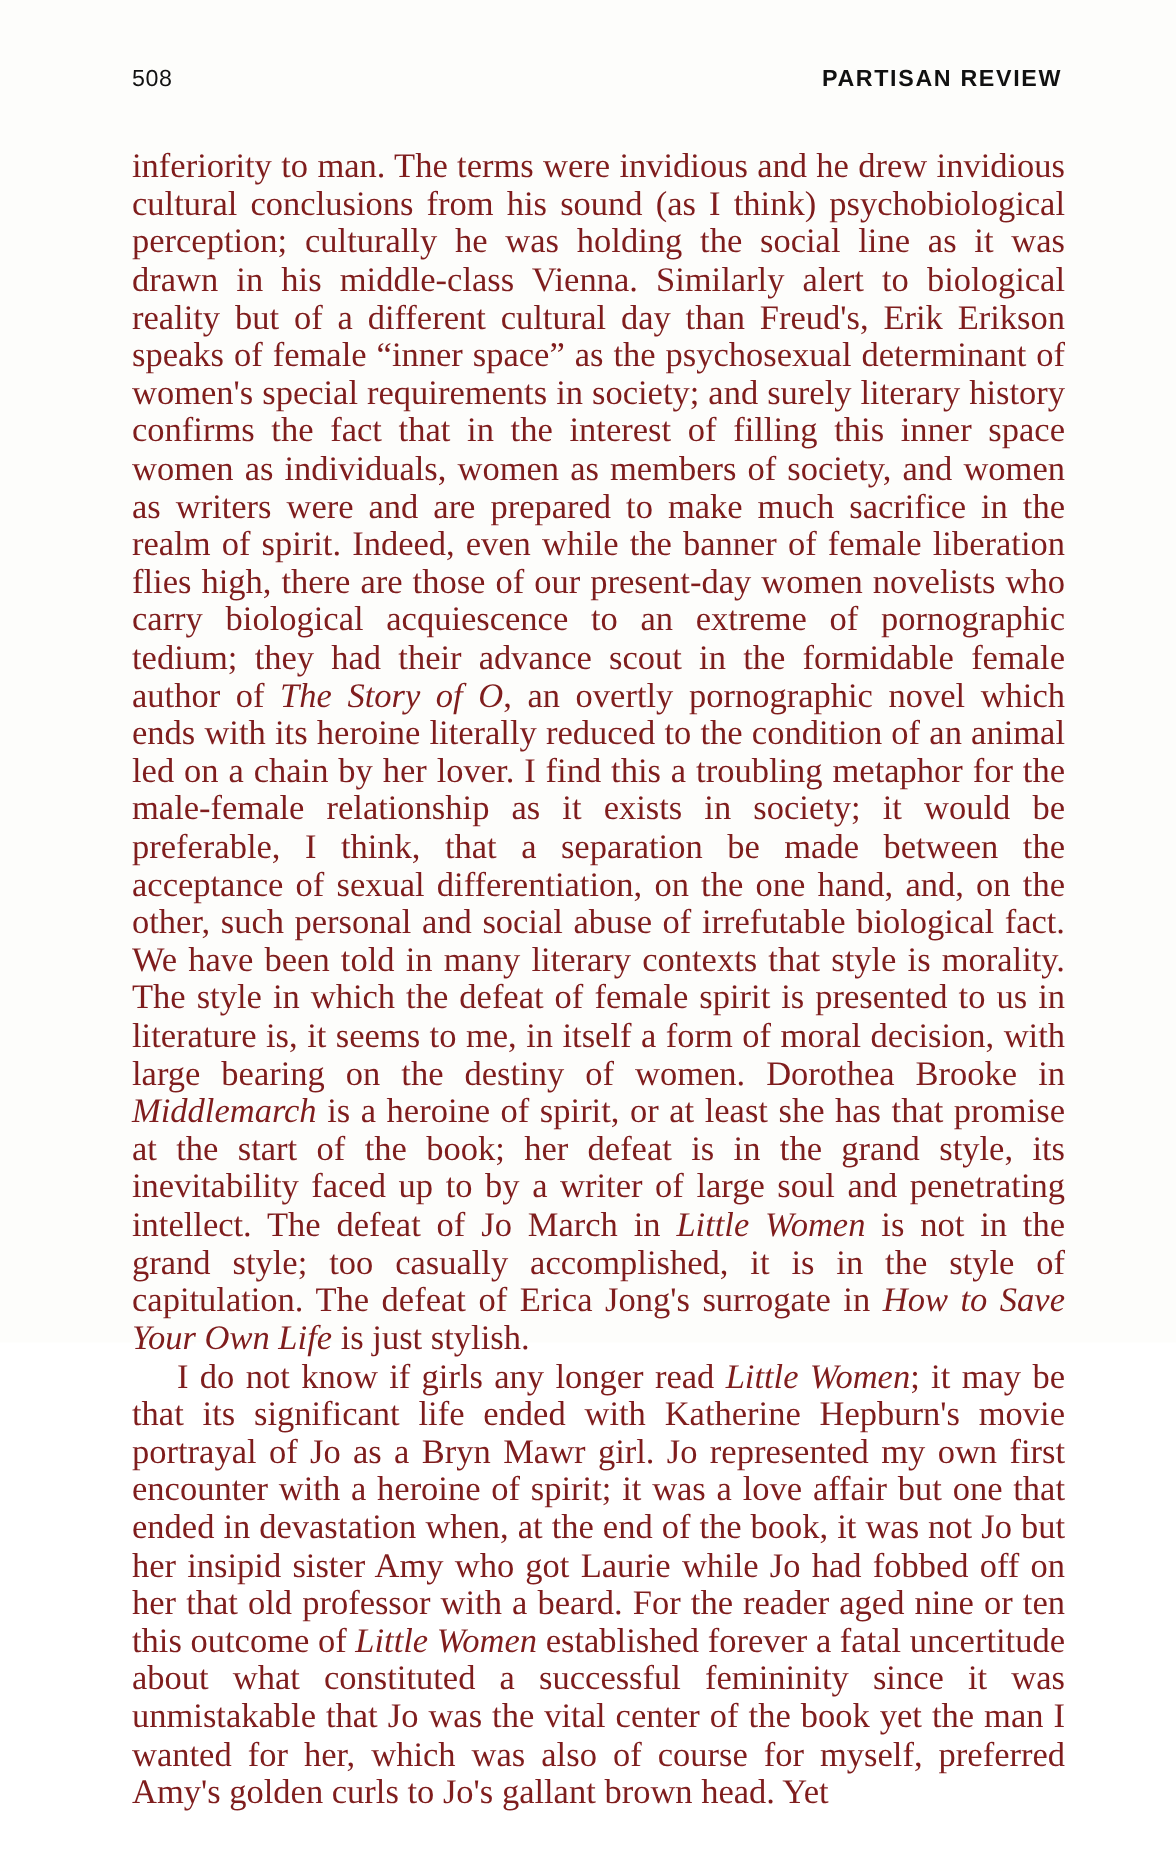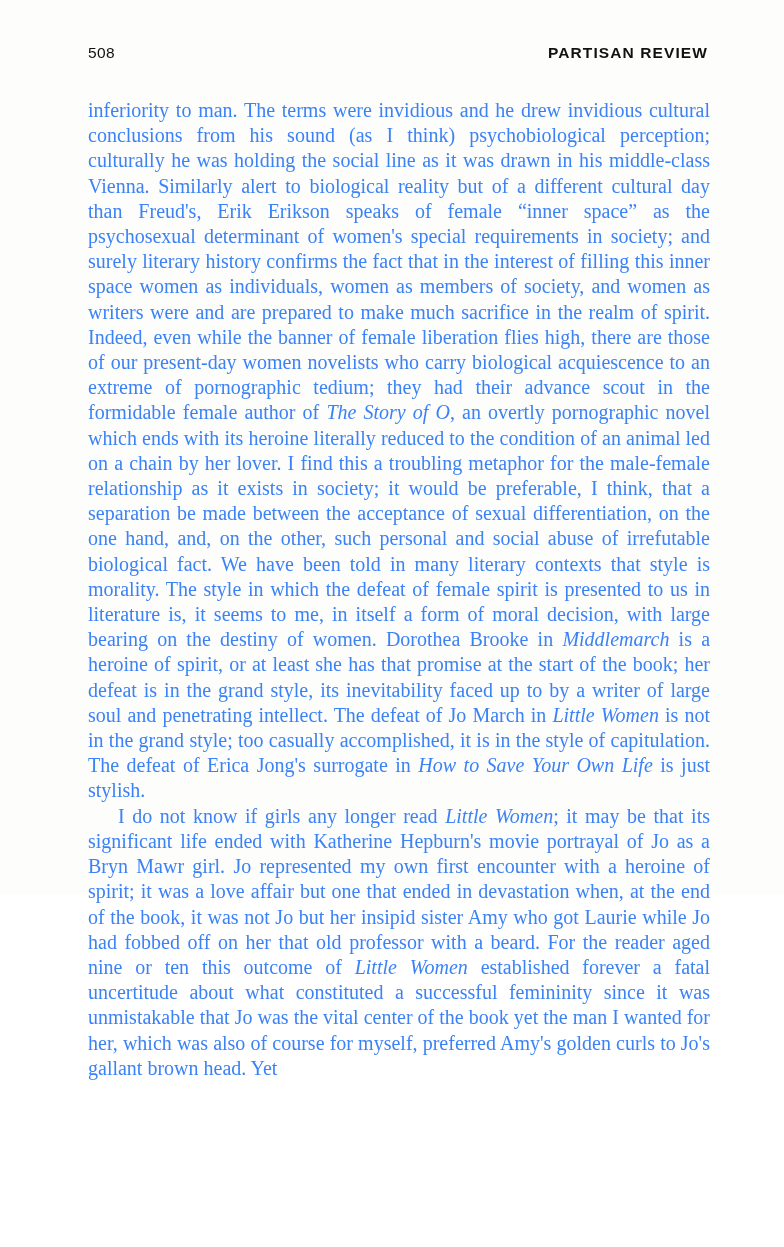--- a/index.html
+++ b/index.html
@@ -42,25 +42,25 @@
   }
   .header .running-title {
     font-weight: 700;
     letter-spacing: 1.1px;
   }
   .body-text {
     position: absolute;
     left: 88px;
     top: 98px;
     width: 622px;
-    font-size: 20px;
+    font-size: 23px;
     line-height: 25.2px;
     text-align: justify;
     text-justify: inter-word;
-    color: #3b82f6;
+    color: #7f1d1d;
     -webkit-font-smoothing: antialiased;
   }
   .body-text p {
     margin: 0;
   }
   .body-text p.indent {
     text-indent: 30px;
   }
   .body-text i {
     font-style: italic;

